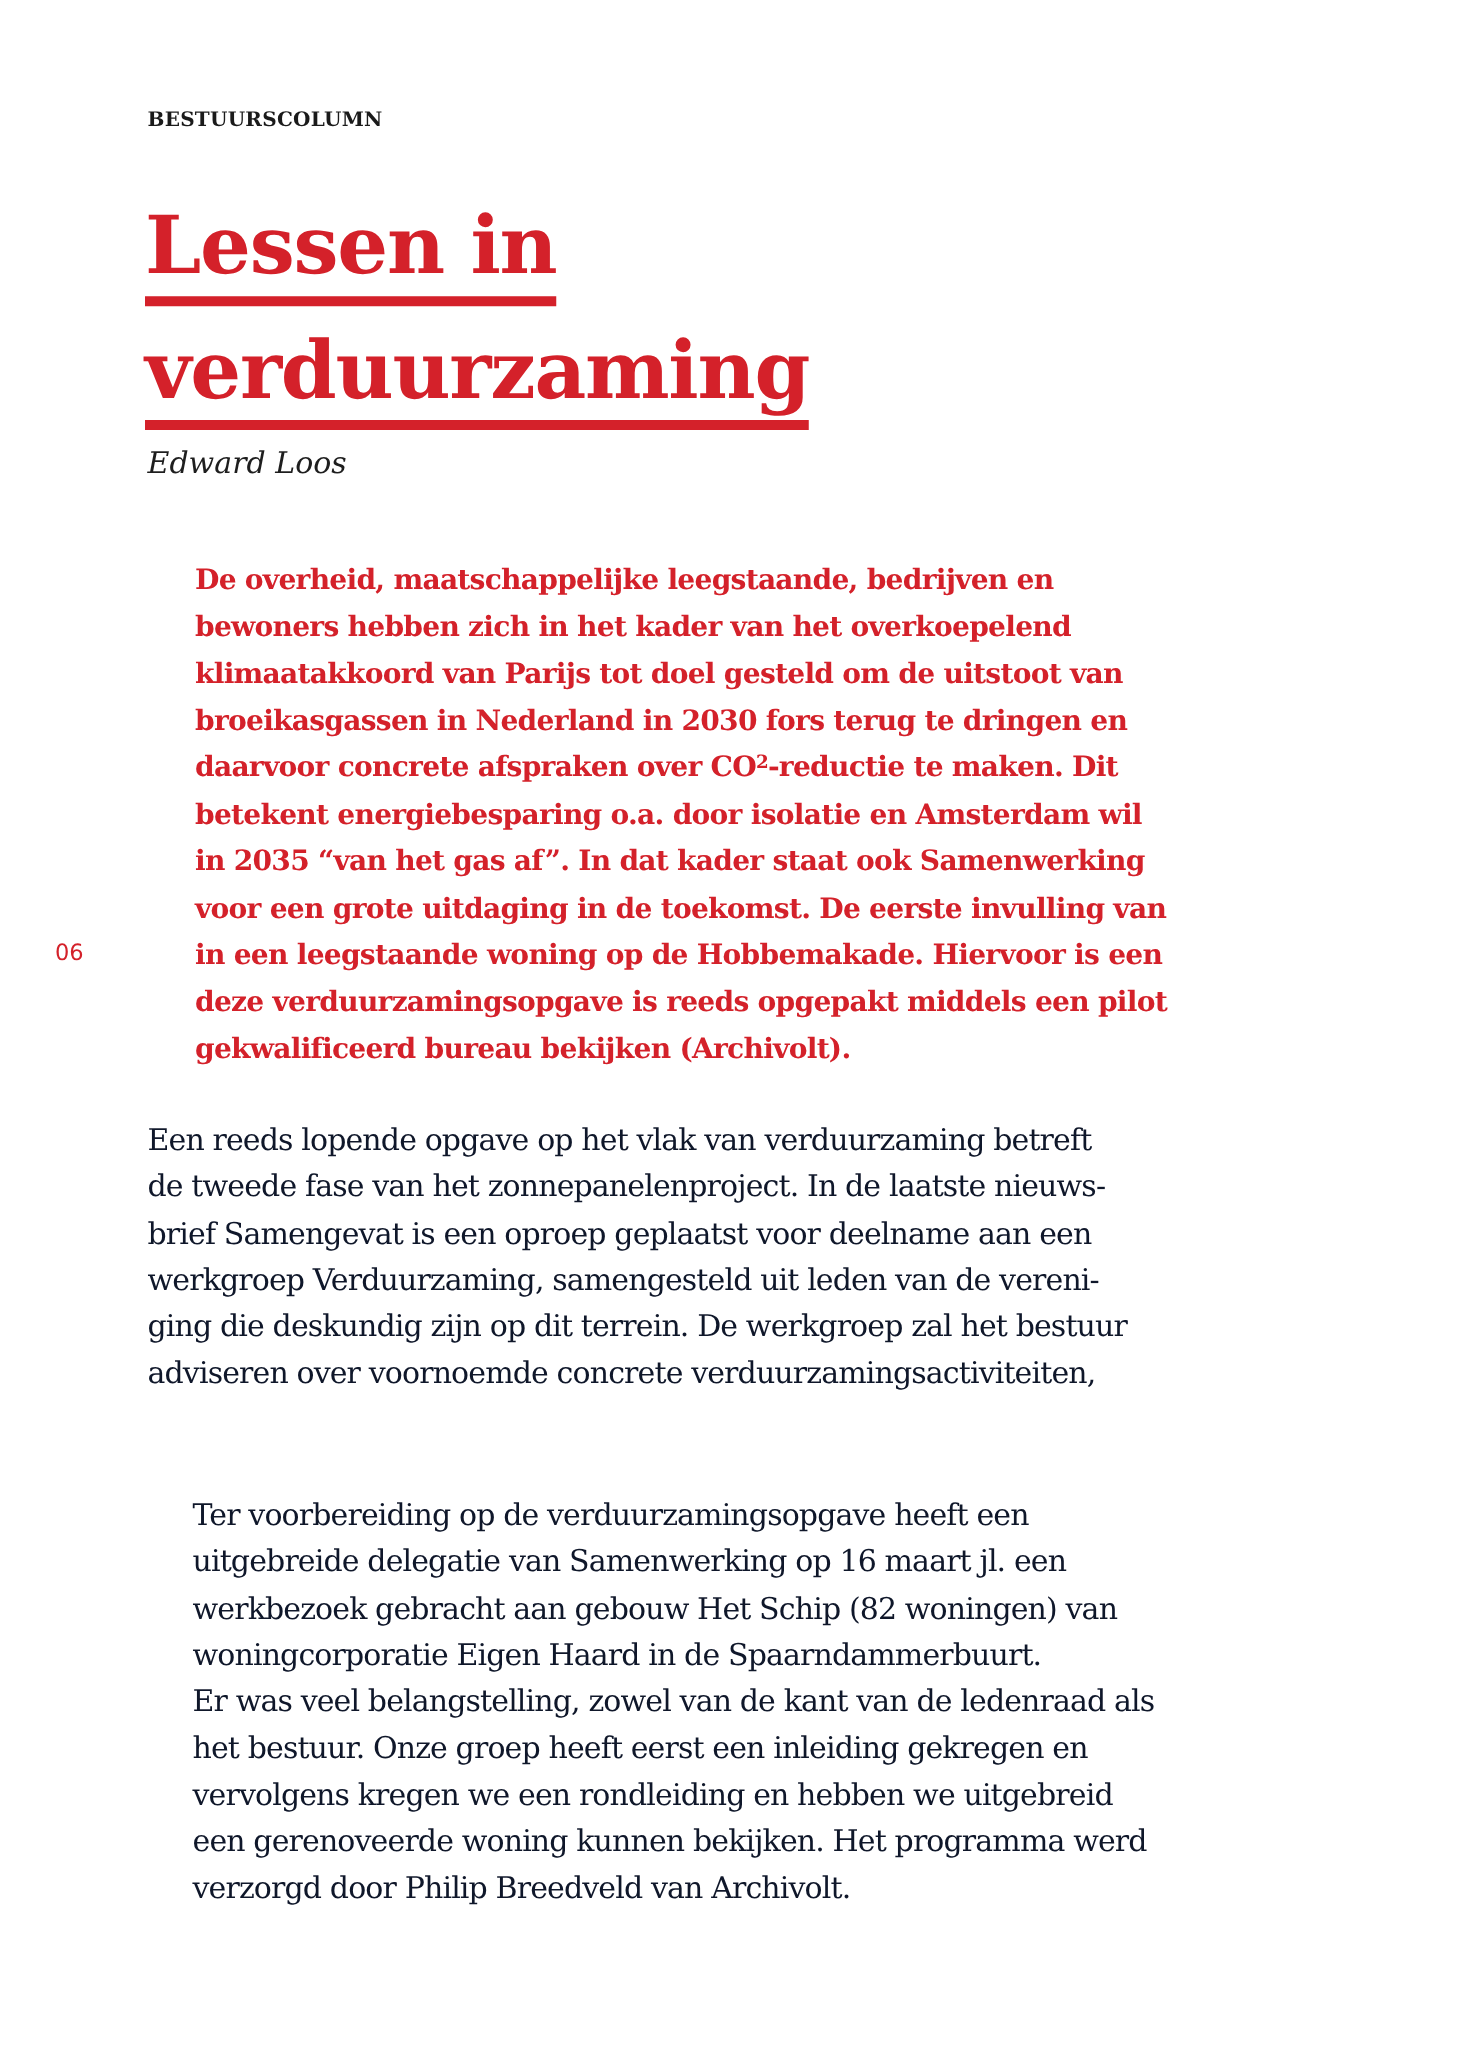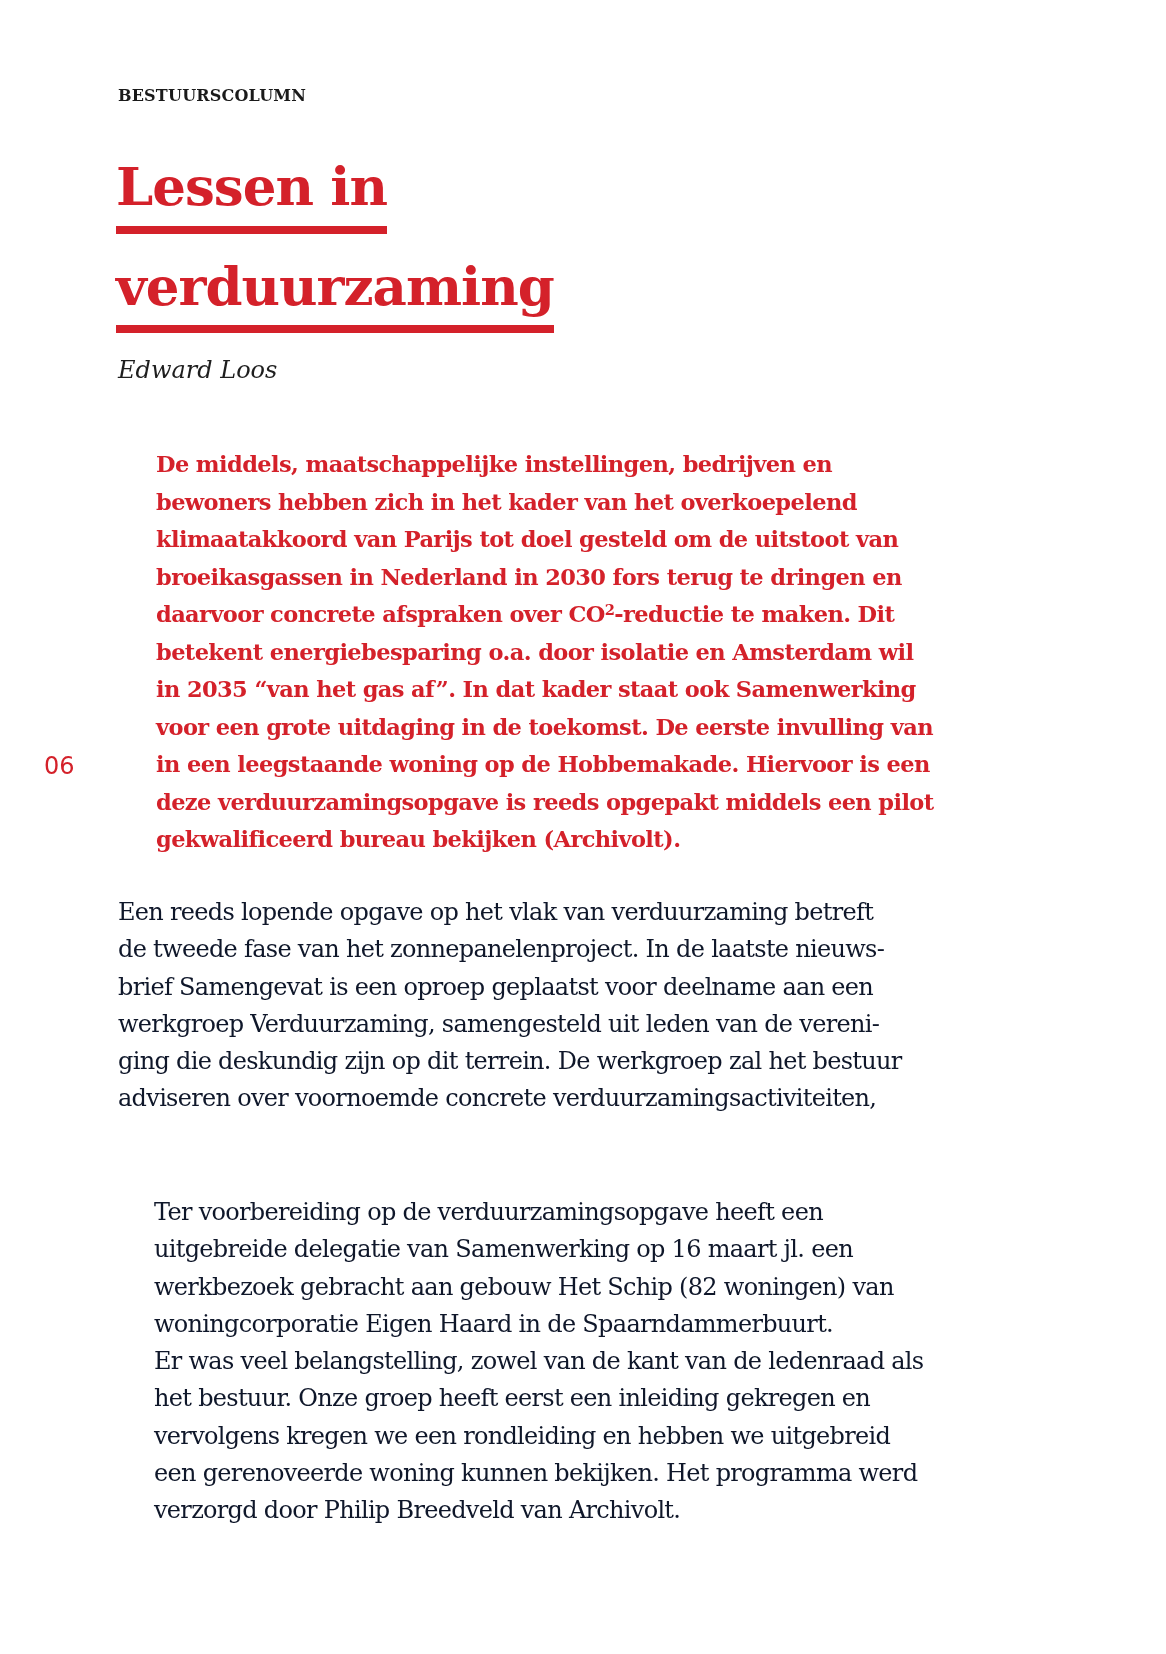--- a/index.html
+++ b/index.html
@@ -21,26 +21,26 @@
       top: 86px;
       font-family: "DejaVu Serif", serif;
       font-weight: bold;
       font-size: 16px;
       letter-spacing: 0.2px;
       color: #1a1a1a;
     }
     .title {
       position: absolute;
       left: 116px;
-      top: 136px;
+      top: 147px;
       margin: 0;
       color: #d4212a;
       font-family: "DejaVu Serif", serif;
       font-weight: bold;
-      font-size: 53px;
+      font-size: 64px;
       line-height: 100px;
       letter-spacing: -1px;
     }
     .title-line {
       display: block;
       position: relative;
       white-space: nowrap;
       width: max-content;
     }
     .title-line .underline {
@@ -59,21 +59,21 @@
       font-family: "DejaVu Serif", serif;
       font-style: italic;
       font-size: 24px;
       color: #1e1e1e;
     }
     .page-number {
       position: absolute;
       left: 44px;
       top: 752px;
       font-family: "DejaVu Sans", sans-serif;
-      font-size: 24px;
+      font-size: 18px;
       color: #d4212a;
       text-align: right;
     }
     .lead {
       position: absolute;
       left: 156px;
       top: 446px;
       width: 840px;
       margin: 0;
       color: #d4212a;
@@ -117,21 +117,21 @@
     <span>verduurzaming</span>
     <span class="underline"></span>
   </span>
 </h1>
 
 <div class="author">Edward Loos</div>
 
 <div class="page-number">06</div>
 
 <p class="lead">
-  <span class="ln">De middels, maatschappelijke instellingen, bedrijven en</span>
+  <span class="ln">De overheid, maatschappelijke leegstaande, bedrijven en</span>
   <span class="ln">bewoners hebben zich in het kader van het overkoepelend</span>
   <span class="ln">klimaatakkoord van Parijs tot doel gesteld om de uitstoot van</span>
   <span class="ln">broeikasgassen in Nederland in 2030 fors terug te dringen en</span>
   <span class="ln"><span>daarvoor concrete afspraken over CO</span><sup>2</sup><span>-reductie te maken. Dit</span></span>
   <span class="ln">betekent energiebesparing o.a. door isolatie en Amsterdam wil</span>
   <span class="ln">in 2035 “van het gas af”. In dat kader staat ook Samenwerking</span>
   <span class="ln">voor een grote uitdaging in de toekomst. De eerste invulling van</span>
   <span class="ln">in een leegstaande woning op de Hobbemakade. Hiervoor is een</span>
   <span class="ln">deze verduurzamingsopgave is reeds opgepakt middels een pilot</span>
   <span class="ln">gekwalificeerd bureau bekijken (Archivolt).</span>

